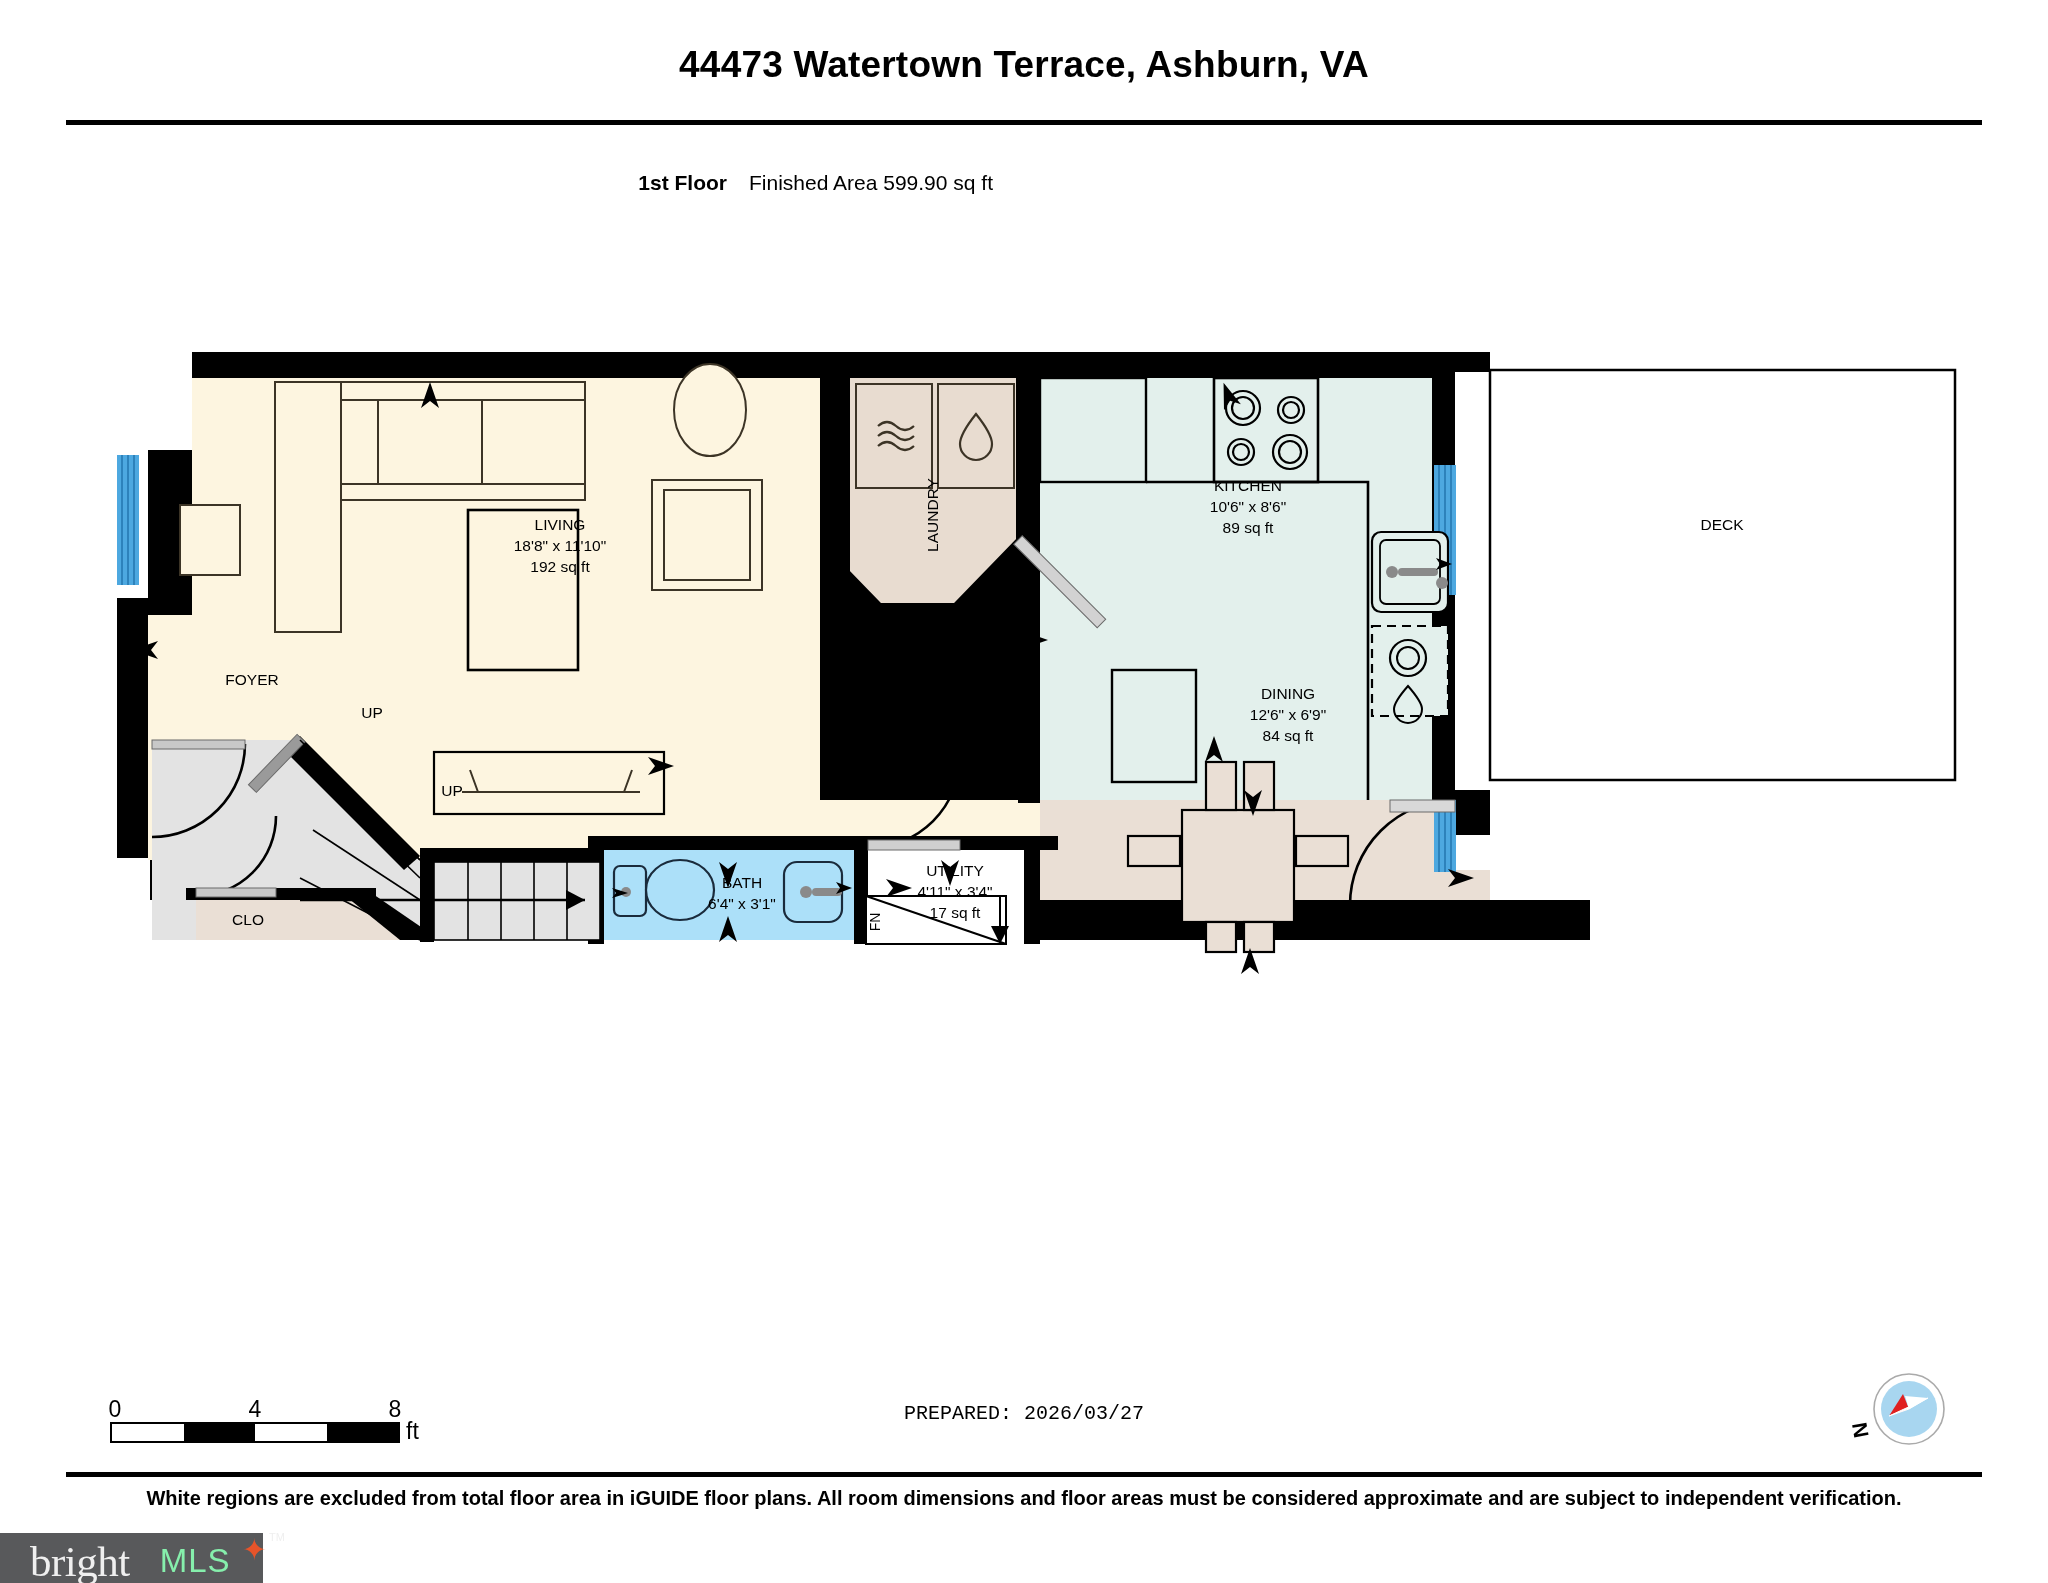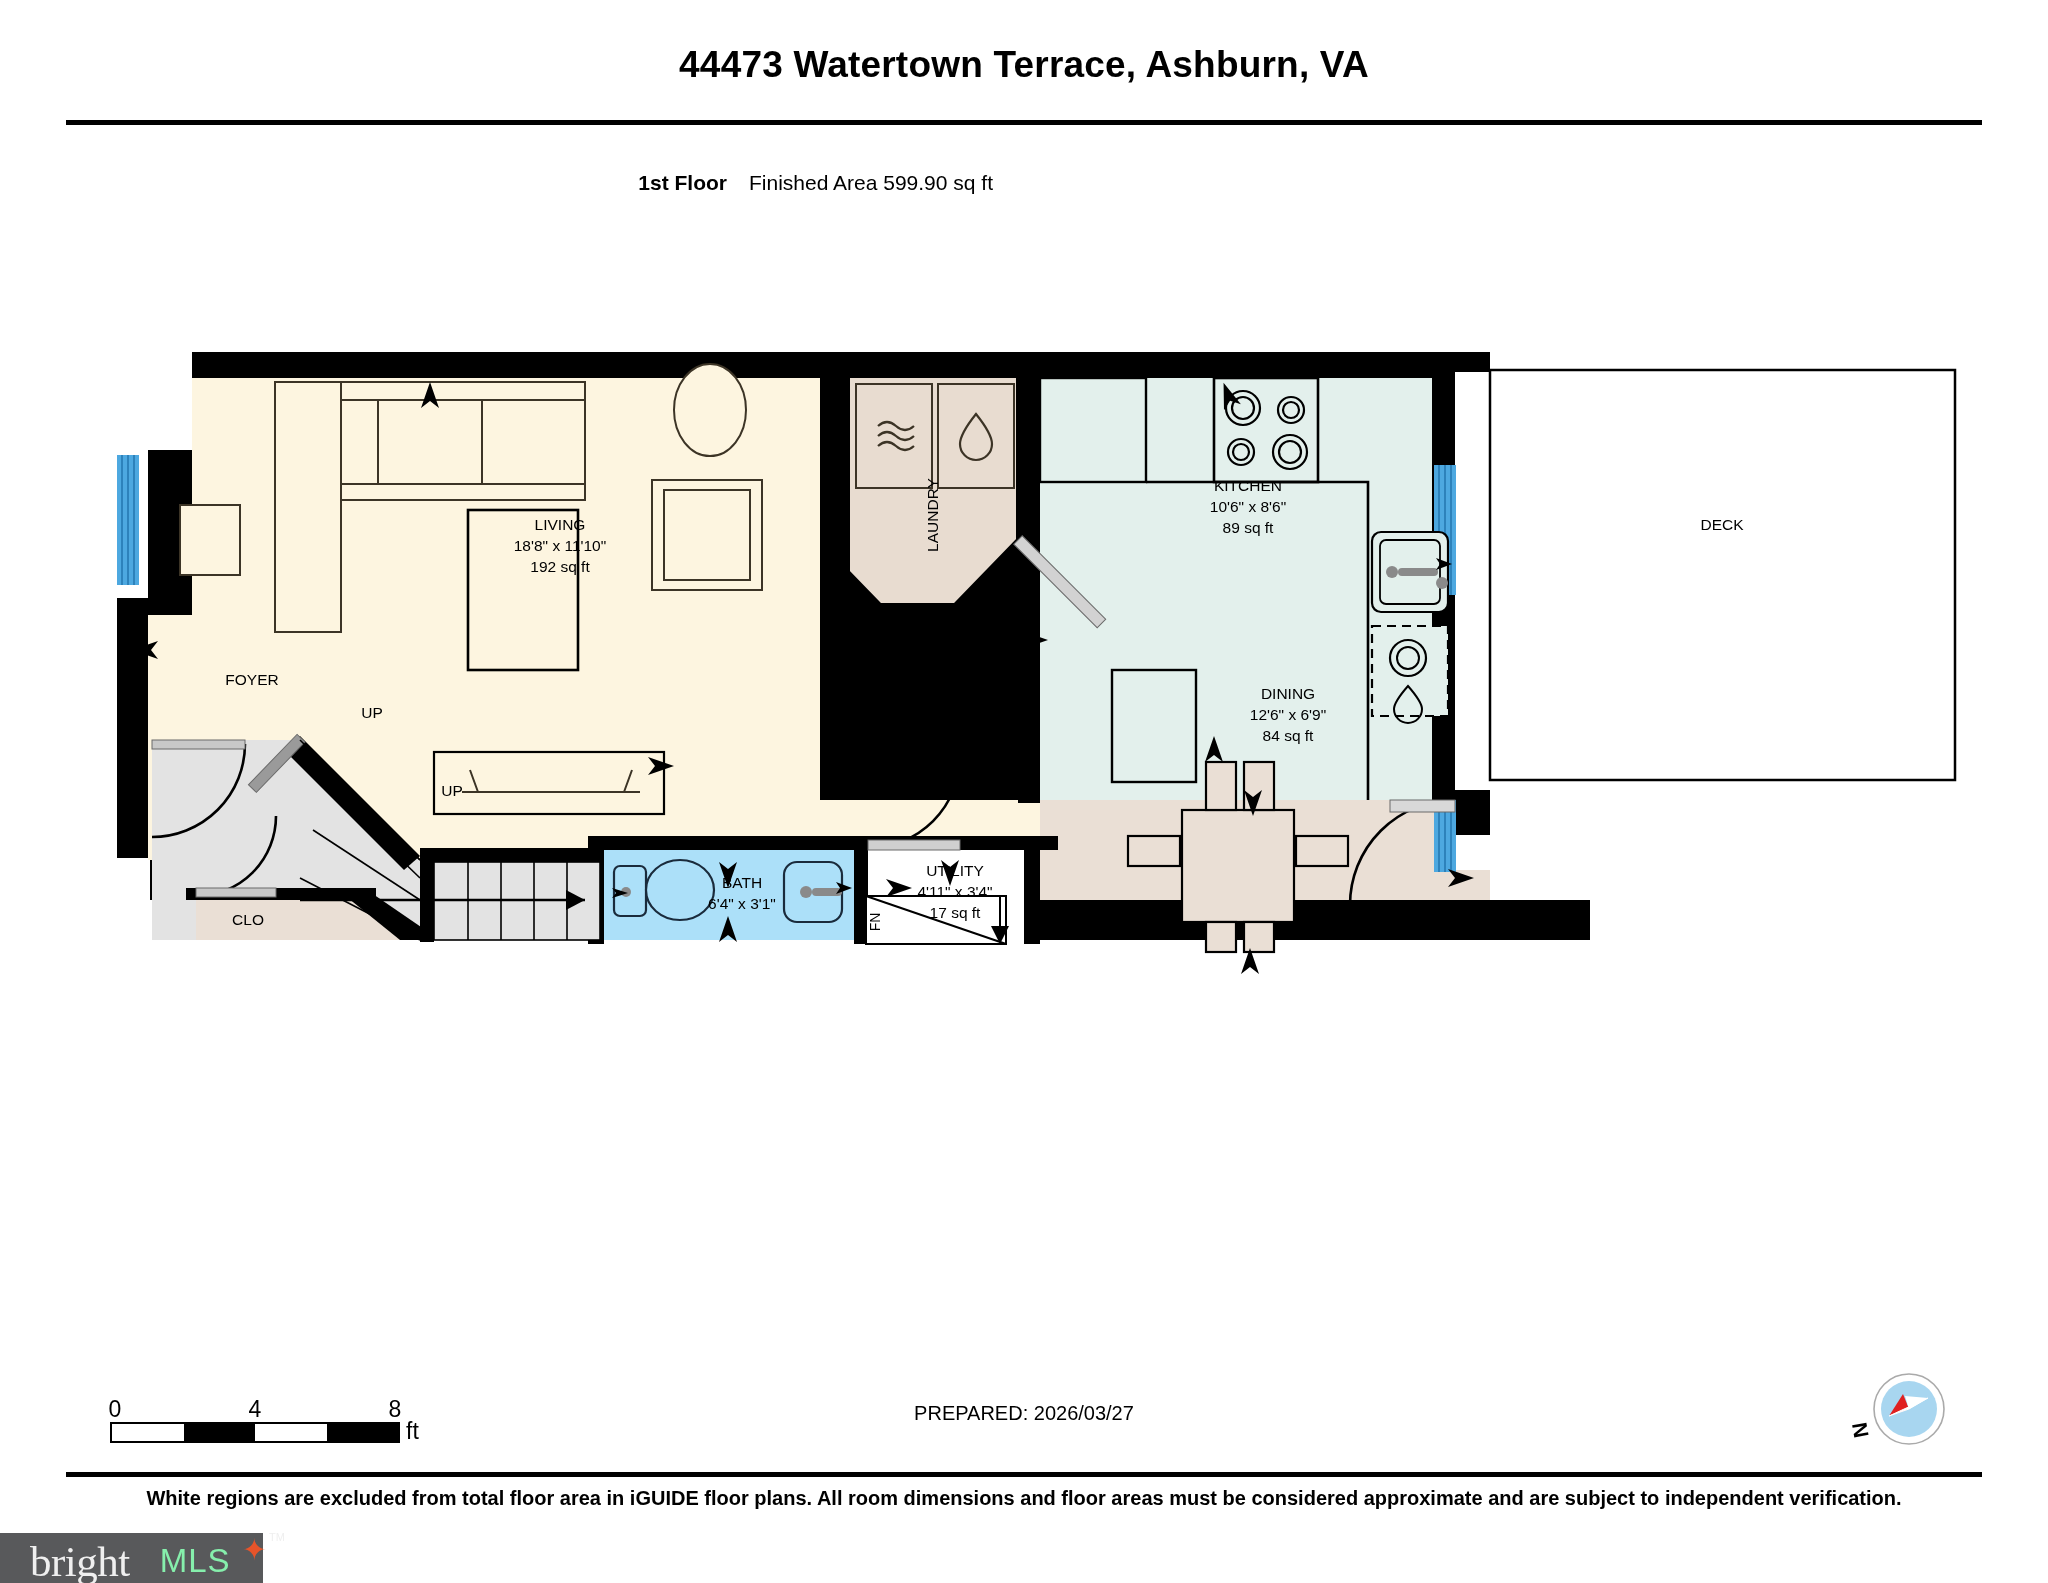--- a/index.html
+++ b/index.html
@@ -23,21 +23,21 @@
   #scale-ticks{position:relative;height:26px;}
   #scale-ticks span{position:absolute;font-size:23px;transform:translateX(-50%);}
   #scale-ticks span.t0{left:5px;}
   #scale-ticks span.t4{left:145px;}
   #scale-ticks span.t8{left:285px;}
   #scale-bar{position:relative;height:17px;border:2px solid #000;width:286px;display:flex;}
   #scale-bar i{display:block;height:100%;flex:1;}
   #scale-bar i:nth-child(2),#scale-bar i:nth-child(4){background:#000;}
   #scale-unit{position:absolute;left:406px;top:1418px;font-size:23px;}
 
-  #prepared{position:absolute;left:0;top:1402px;width:2048px;text-align:center;font-size:20px;}
+  #prepared{position:absolute;left:0;top:1402px;width:2048px;text-align:center;font-size:20px;font-family:Liberation Mono, monospace;}
 
   
   #compass{position:absolute;left:1872px;top:1372px;width:74px;height:74px;}
   #compass-n{position:absolute;left:1853px;top:1418px;font-size:21px;font-weight:bold;
              transform:rotate(-100deg);transform-origin:center;}
 
   #footer-rule{position:absolute;left:66px;top:1472px;width:1916px;height:5px;background:#000;}
   #disclaimer{position:absolute;left:0;top:1487px;width:2048px;text-align:center;font-size:20px;font-weight:bold;}
 
   #mls-logo{

